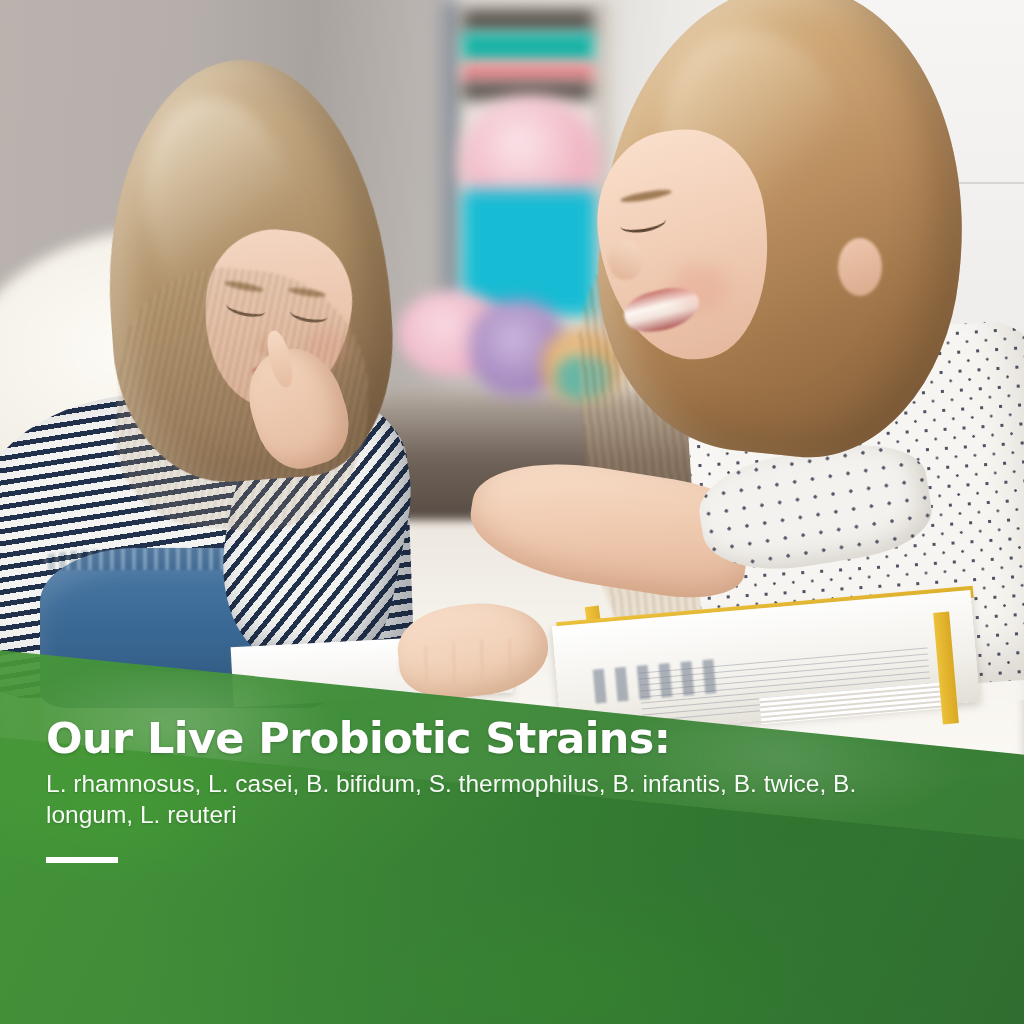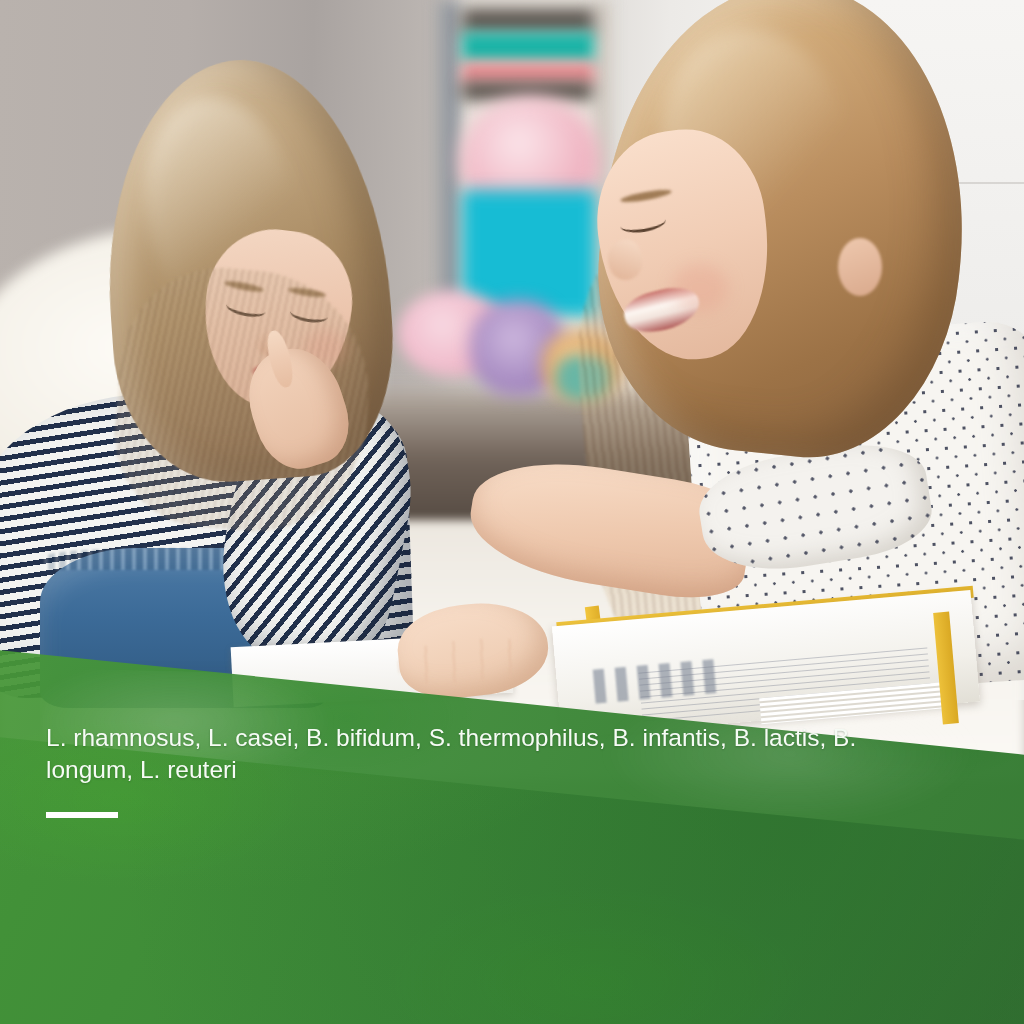--- a/index.html
+++ b/index.html
@@ -489,20 +489,21 @@
     <div class="rg-fingers"></div>
   </div>
 
   <div class="green-panel"></div>
   <div class="green-ghost"></div>
   <div class="green-ghost2"></div>
   <div class="green-solid"></div>
   <div class="green-texture"></div>
 
   <div class="content">
-
-    <p class="strains">L. rhamnosus, L. casei, B. bifidum, S. thermophilus, B. infantis, B. lactis, B. longum, L. reuteri</p>
+    <h1 class="headline">Our Live Probiotic Strains:</h1>
+
+    <p class="strains">L. rhamnosus, L. casei, B. bifidum, S. thermophilus, B. infantis, B. twice, B. longum, L. reuteri</p>
 
     <div class="divider"></div>
 
   </div>
 
 </div>
 
 </body></html>

